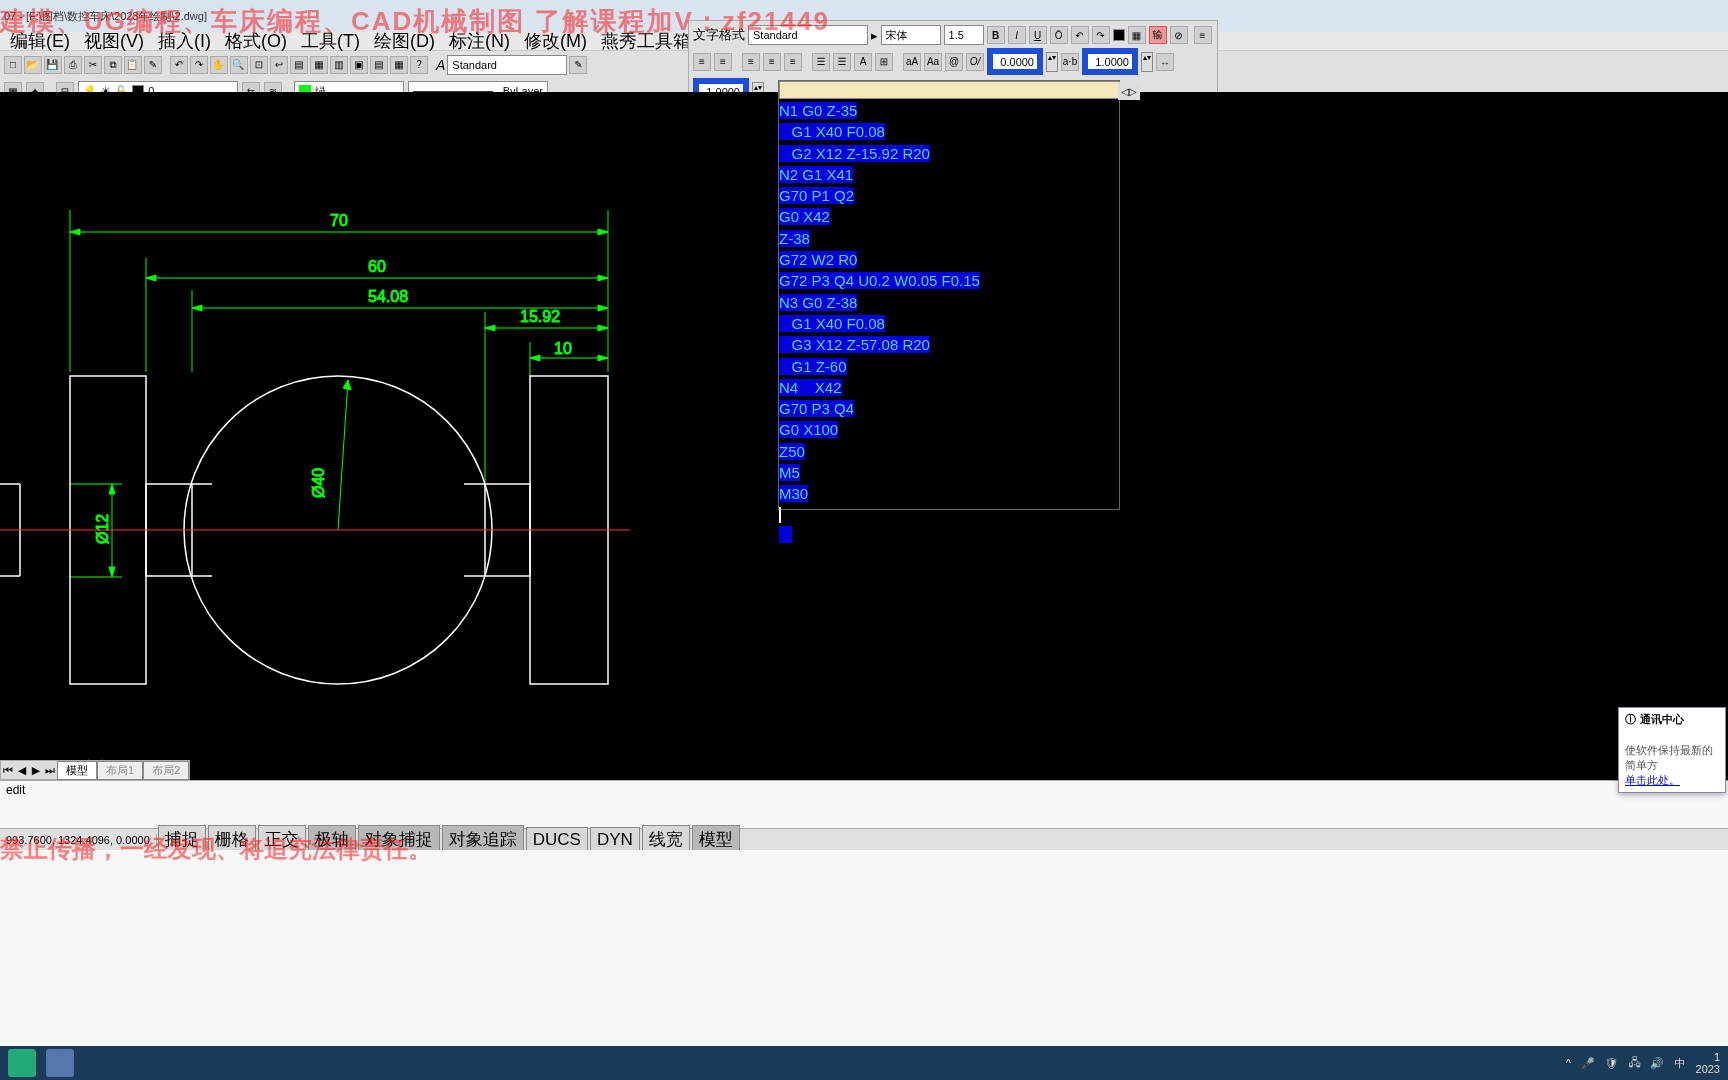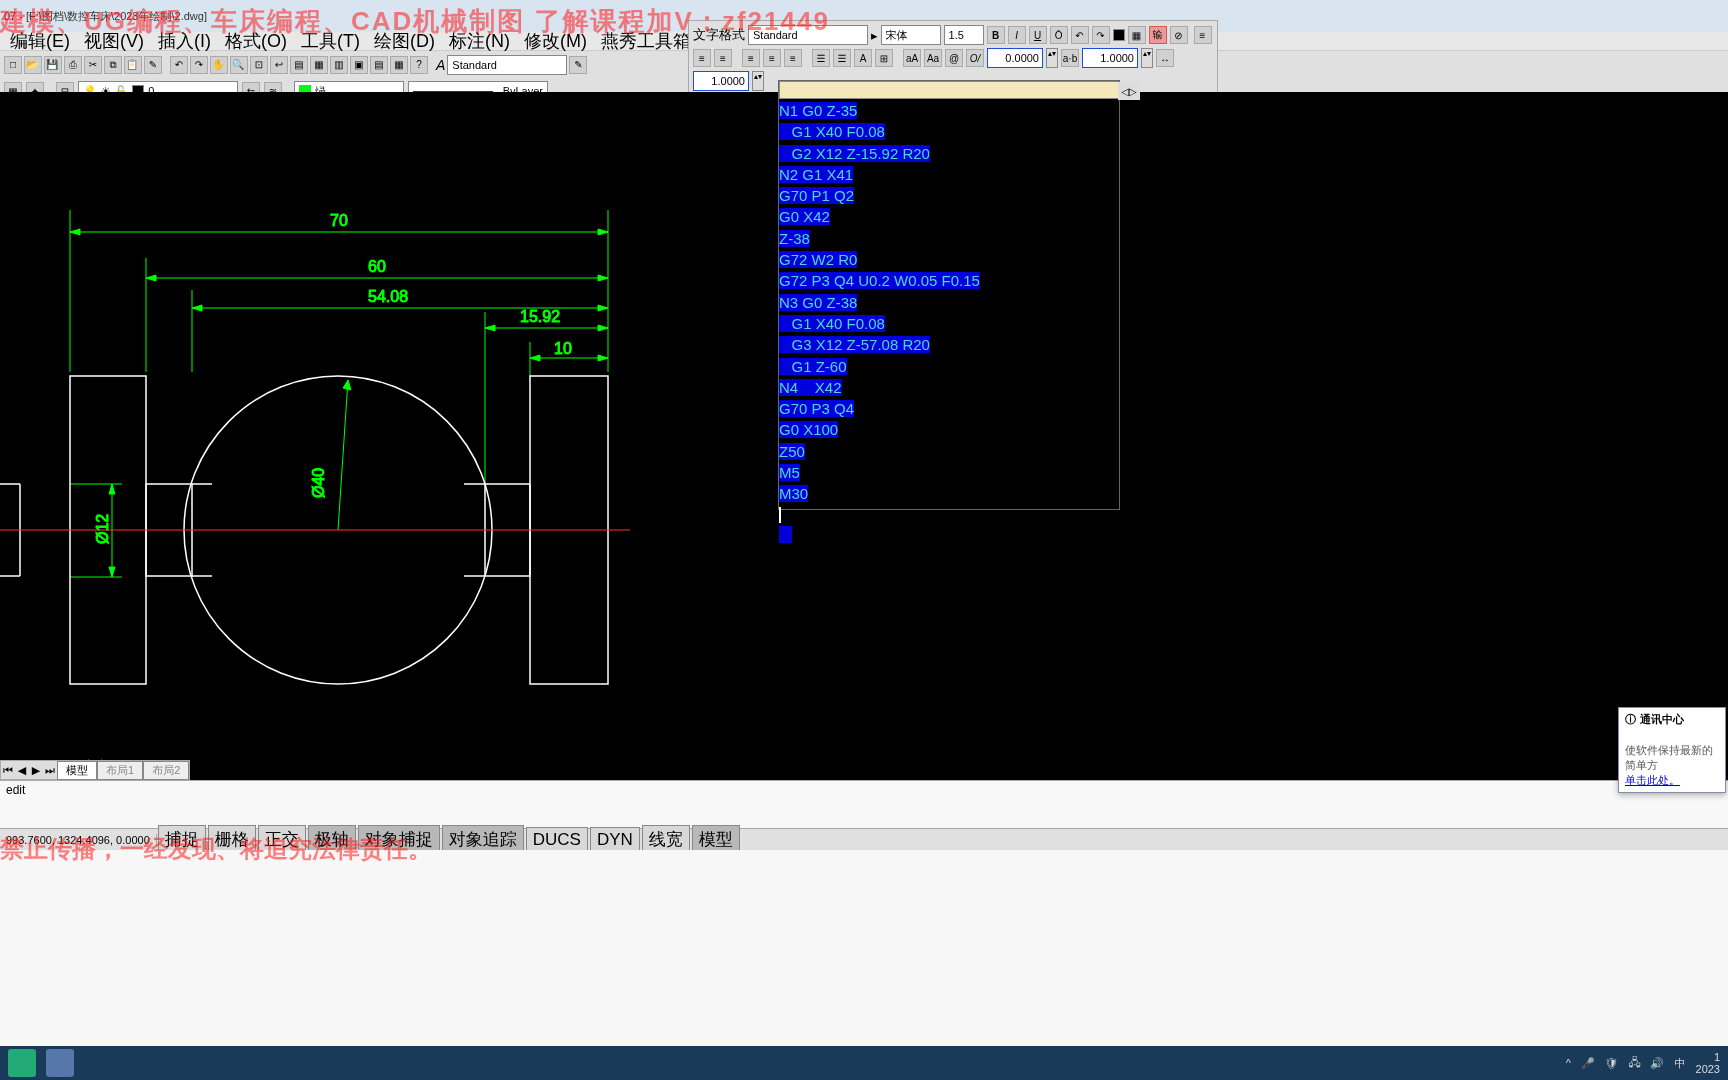--- a/index.html
+++ b/index.html
@@ -12,21 +12,21 @@
 .tb-sep { width:4px; }
 .style-box { height:20px; background:#fff; border:1px solid #888; font-size:11px; padding:0 4px; min-width:120px; display:flex; align-items:center; }
 .style-box.sm { min-width:60px; }
 .layer-row { height:26px; background:#e0e0e0; display:flex; align-items:center; padding:0 4px; gap:4px; }
 .layer-box { height:20px; background:#fff; border:1px solid #888; font-size:11px; padding:0 4px; min-width:160px; display:flex; align-items:center; gap:4px; }
 .swatch { width:12px; height:12px; display:inline-block; }
 .swatch.green { background:#0f0; }
 .swatch.black { background:#000; border:1px solid #888; }
 .tool-panel-right { position:absolute; top:20px; right:510px; width:530px; background:#e0e0e0; border:1px solid #aaa; padding:4px; display:flex; flex-wrap:wrap; align-items:center; gap:3px; font-size:11px; }
 .tool-panel-right .lbl { font-size:13px; }
-.val-box { height:20px; background:#fff; border:1px solid #1d4ed8; font-size:11px; padding:0 3px; min-width:56px; display:flex; align-items:center; justify-content:flex-end; }
+.val-box { height:27px; background:#fff; border:6px solid #1d4ed8; font-size:11px; padding:0 3px; min-width:56px; display:flex; align-items:center; justify-content:flex-end; }
 .spin { width:12px; height:20px; background:#ddd; border:1px solid #888; font-size:8px; line-height:9px; text-align:center; }
 .canvas { position:absolute; top:92px; left:0; right:0; bottom:252px; background:#000; }
 .canvas svg { position:absolute; top:0; left:0; }
 .editor { position:absolute; top:80px; left:778px; width:342px; height:430px; background:#000; border:1px solid #666; }
 .editor-ruler { height:18px; background:#f5e8b8; border:1px solid #888; position:relative; font-size:9px; }
 .ruler-end { position:absolute; right:-22px; top:0; width:22px; height:18px; background:#ddd; font-size:10px; display:flex; align-items:center; justify-content:center; }
 .code-area { padding:2px 0; }
 .code-line { font-family:"Courier New",monospace; font-size:15px; line-height:19.3px; color:#4dd8d8; white-space:pre; }
 .code-line .hl { background:#0000dd; }
 .cursor-line { display:inline-block; border-left:2px solid #fff; height:16px; vertical-align:middle; }

